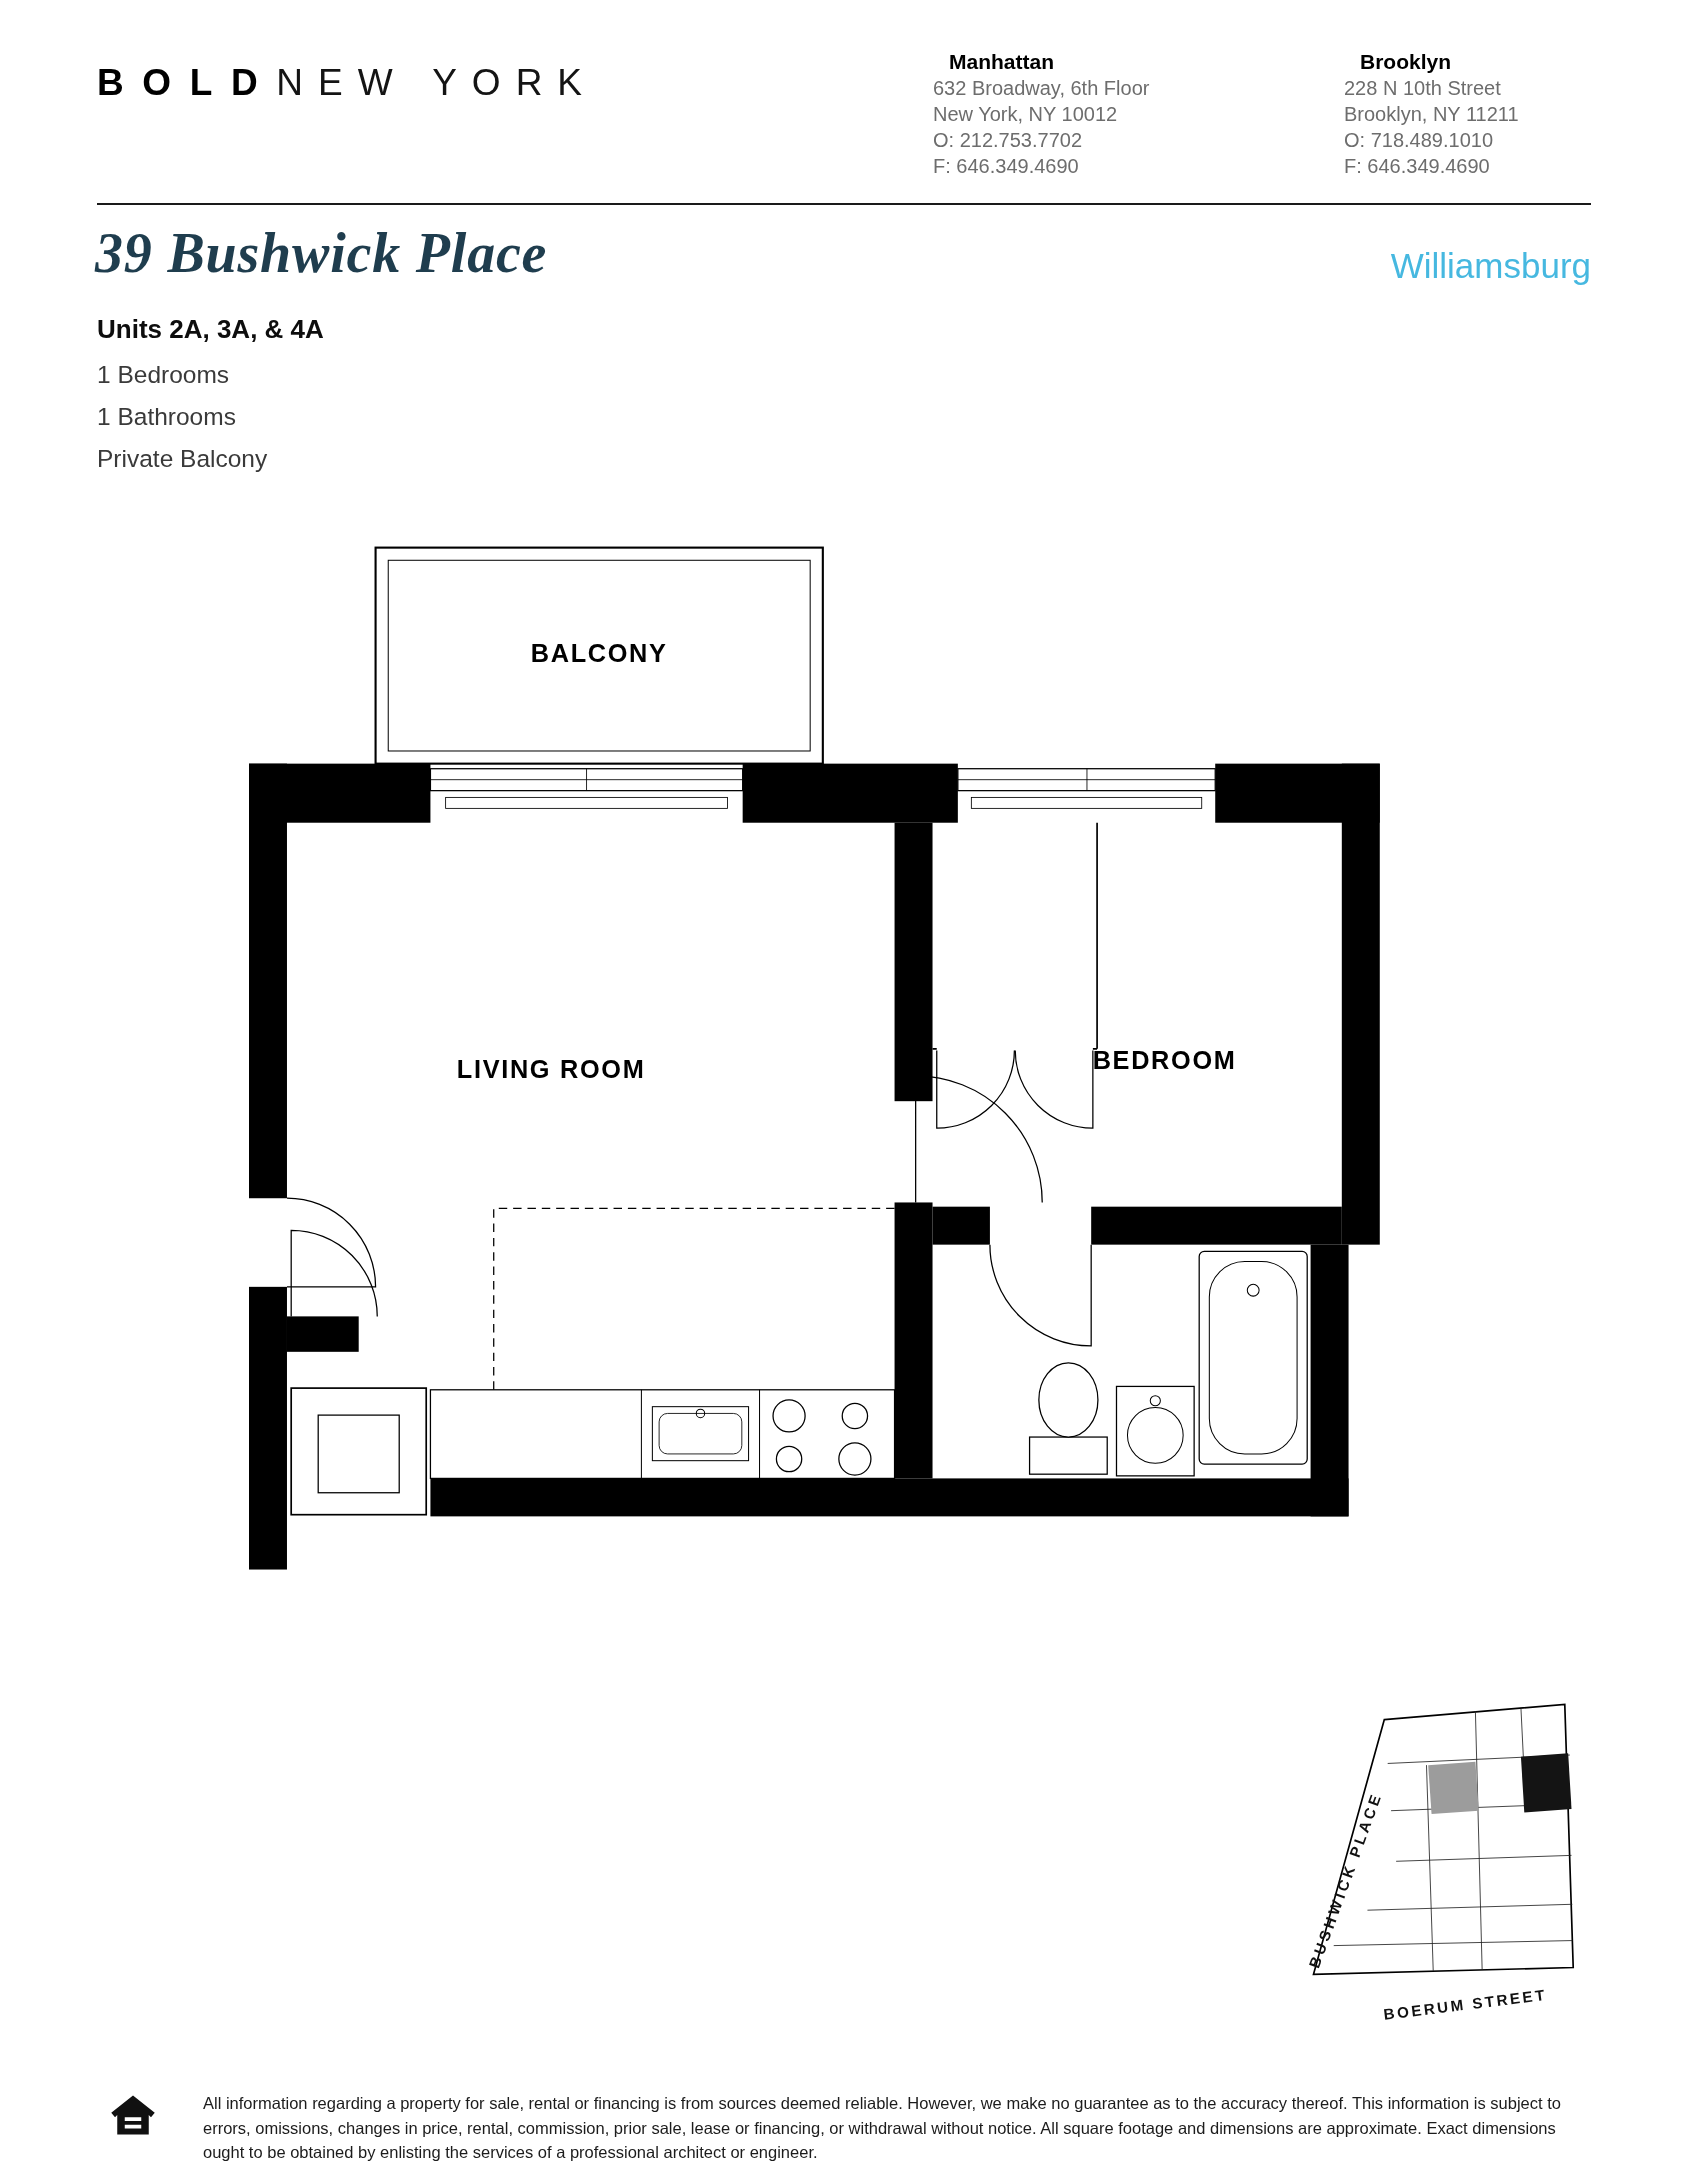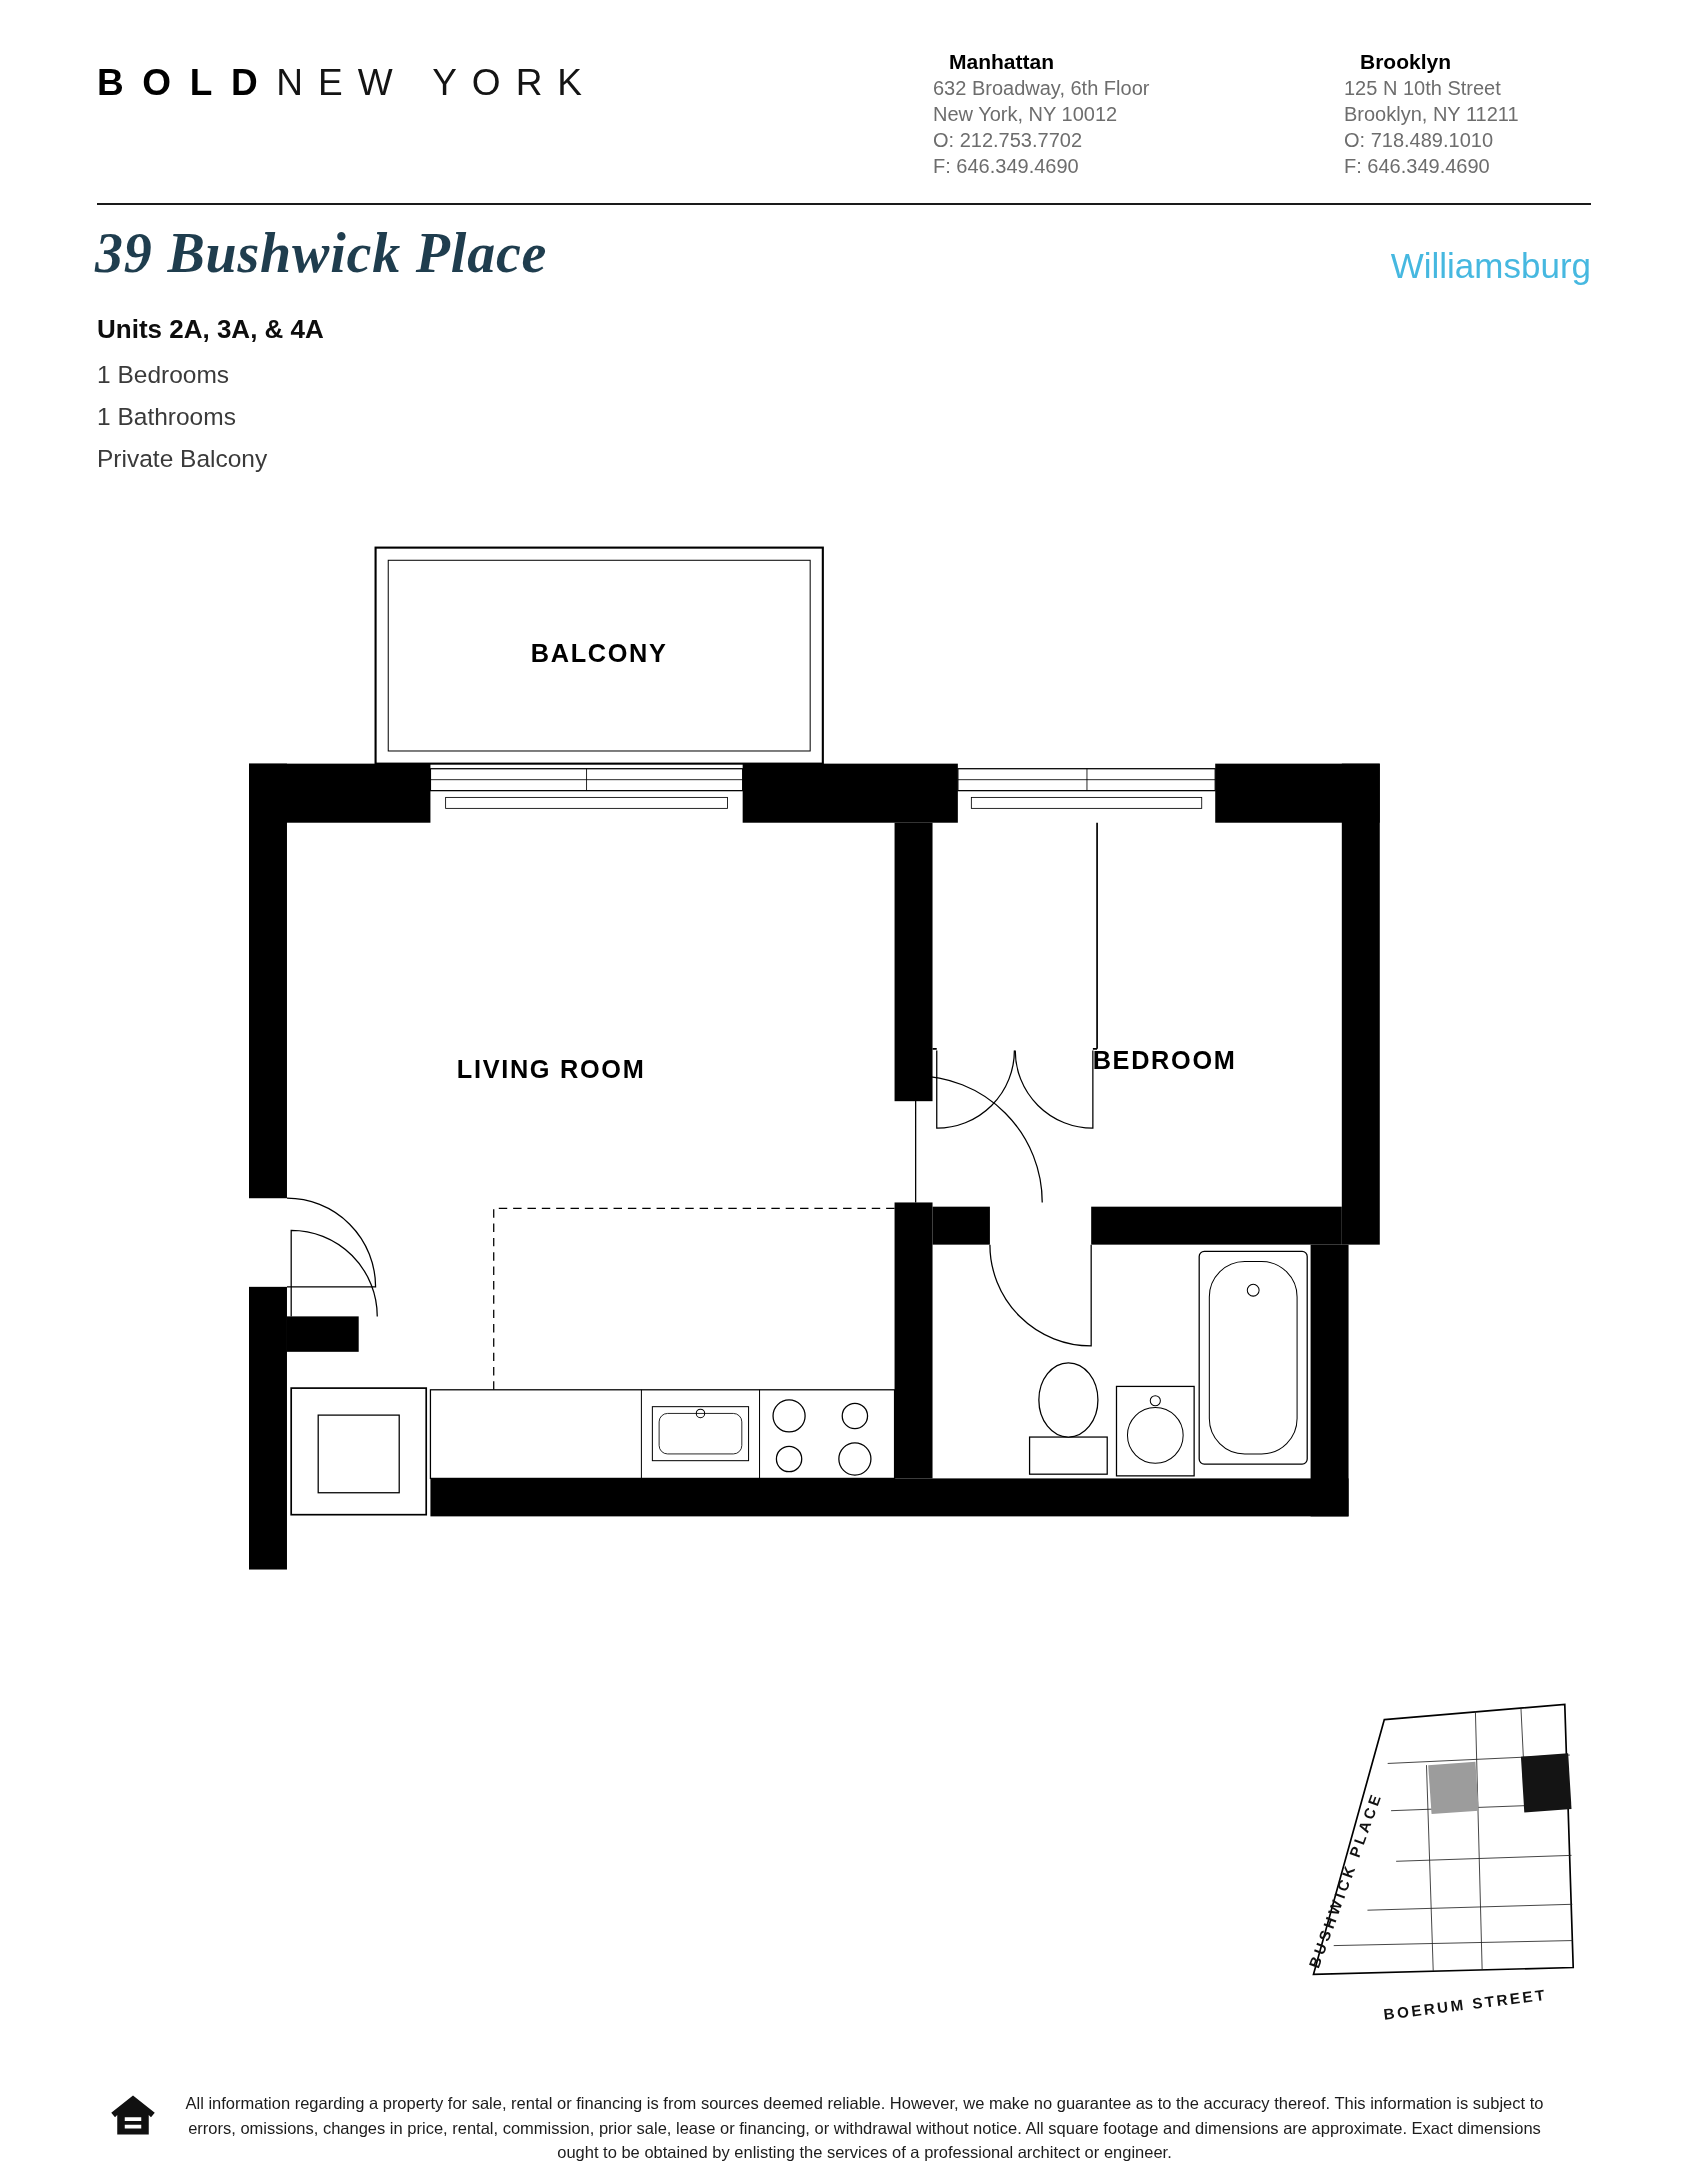--- a/index.html
+++ b/index.html
@@ -26,21 +26,21 @@
   
   .floorplan { position:absolute; left:249px; top:544px; }
   .sitemap  { position:absolute; left:1300px; top:1684px; }
   .fp-wall { fill:#000; stroke:none; }
   .fp-line { fill:none; stroke:#000; }
   .fp-white { fill:#fff; stroke:#000; }
   .fp-label { font-family:"Liberation Sans", sans-serif; font-weight:700; font-size:30px; letter-spacing:2px; fill:#000; }
   .map-street { font-family:"Liberation Sans", sans-serif; font-weight:700; fill:#111; }
 
   
-  .footer { position:absolute; left:110px; top:2091px; display:flex; gap:15px; align-items:flex-start;text-align:center; }
+  .footer { position:absolute; left:110px; top:2091px; display:flex; gap:47px; align-items:flex-start; }
   .eho { width:46px; height:42px; flex:none; margin-top:3.4px; }
   .disclaimer { width:1387px; font-size:16.5px; line-height:24.5px; color:#1c1c1c; }
 </style>
 </head>
 <body>
 
 <div class="page">
 
   <div class="logo">
     <span class="b">BOLD</span><span class="r">NEW YORK</span>
@@ -49,21 +49,21 @@
   <div class="office office-manhattan">
     <div class="city">Manhattan</div>
     <div>632 Broadway, 6th Floor</div>
     <div>New York, NY 10012</div>
     <div>O: 212.753.7702</div>
     <div>F: 646.349.4690</div>
   </div>
 
   <div class="office office-brooklyn">
     <div class="city">Brooklyn</div>
-    <div>125 N 10th Street</div>
+    <div>228 N 10th Street</div>
     <div>Brooklyn, NY 11211</div>
     <div>O: 718.489.1010</div>
     <div>F: 646.349.4690</div>
   </div>
 
   <div class="rule"></div>
 
   <h1 class="title">39 Bushwick Place</h1>
   <div class="neighborhood">Williamsburg</div>
   <div class="units">Units 2A, 3A, &amp; 4A</div>

